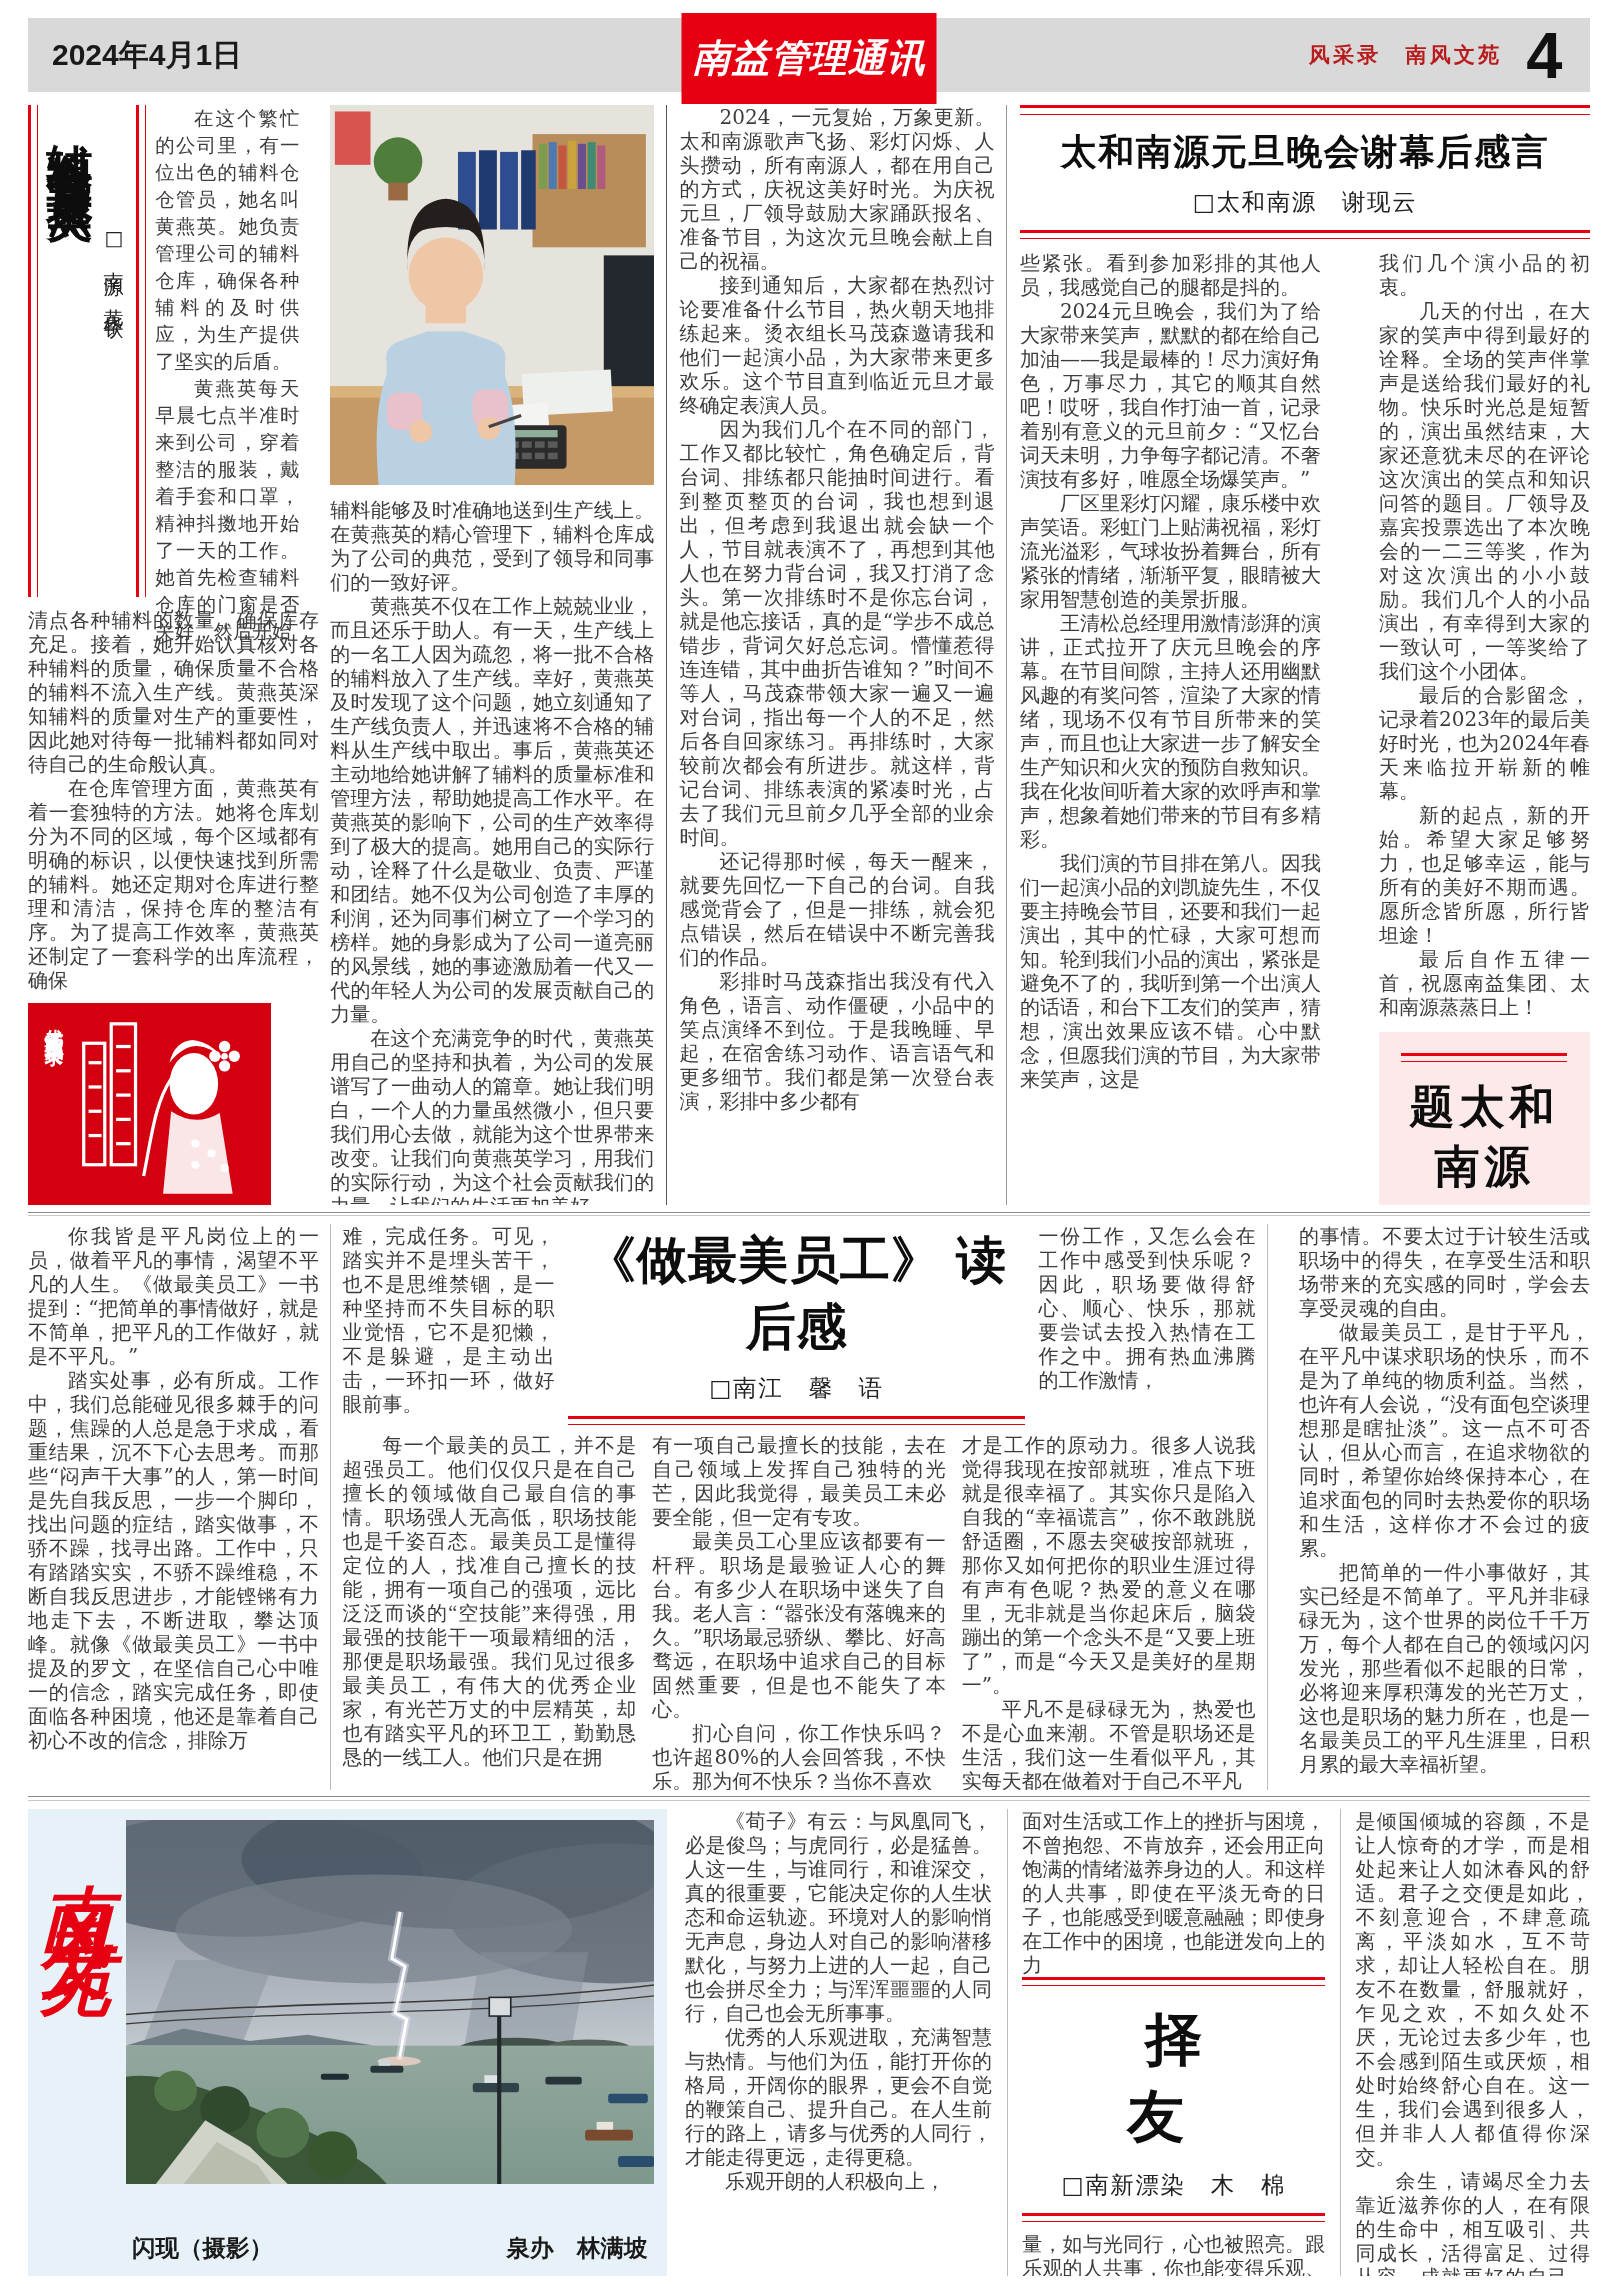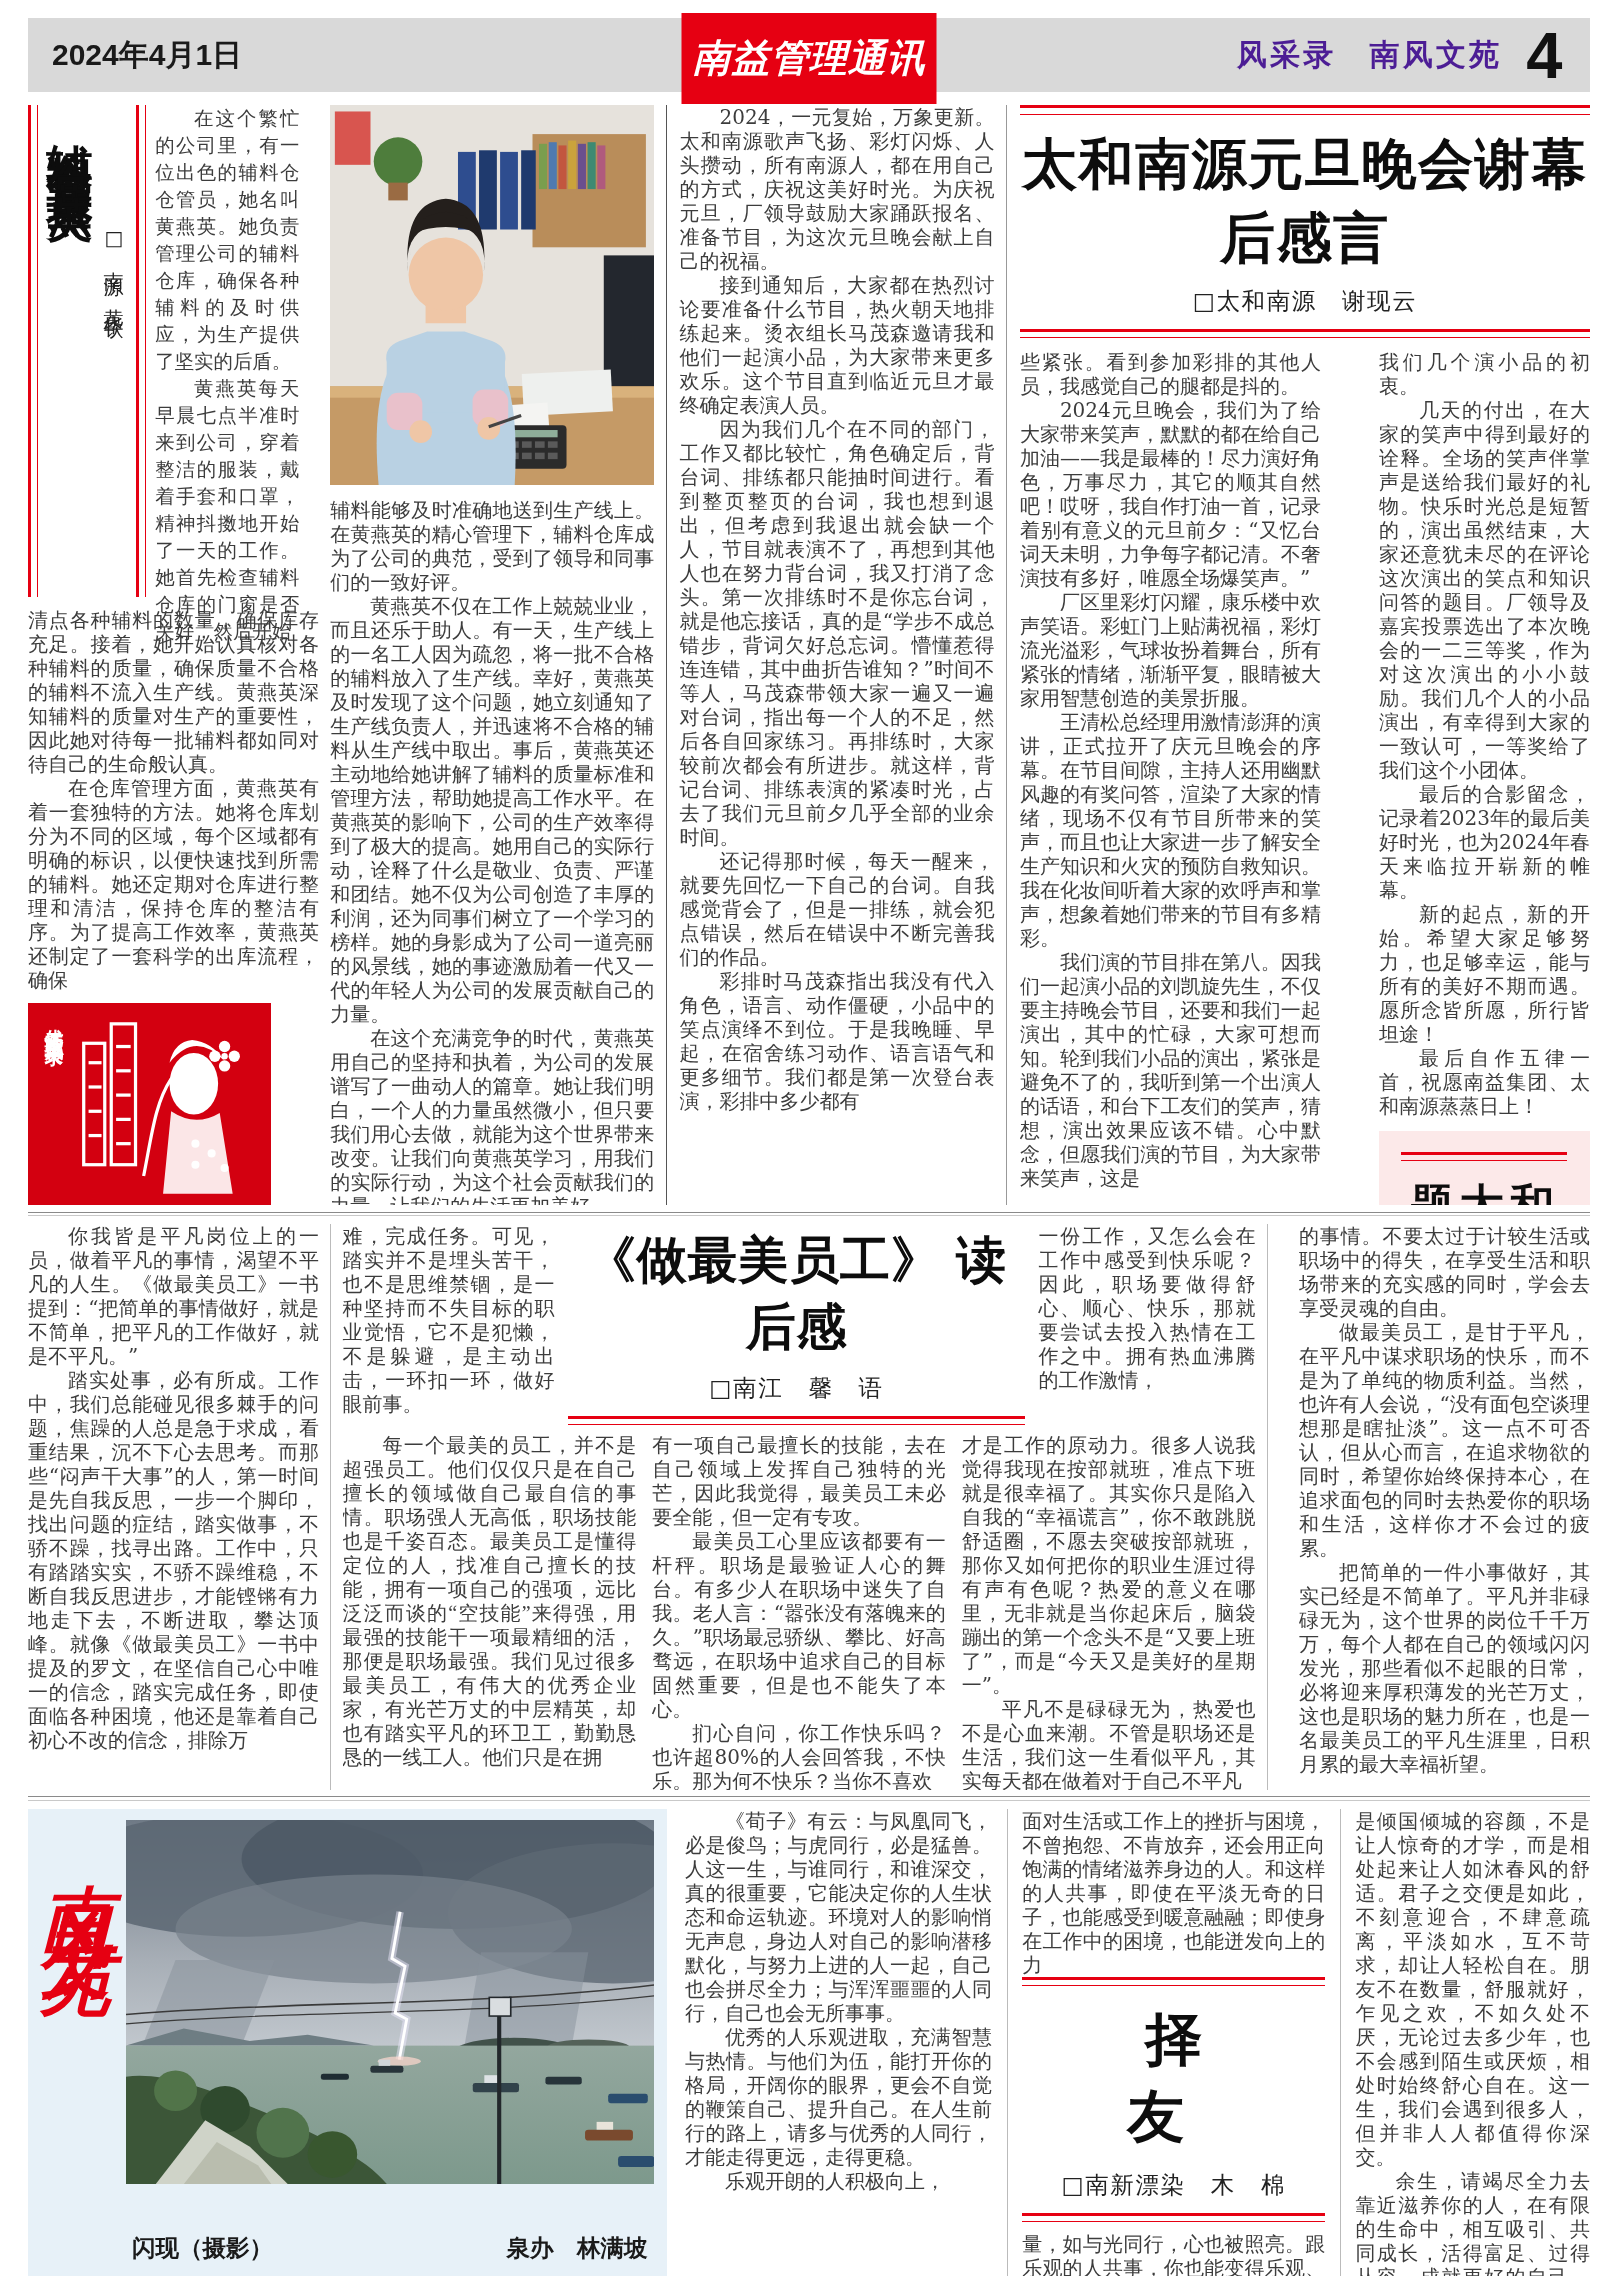--- a/index.html
+++ b/index.html
@@ -8,21 +8,21 @@
   
   .header{position:relative;margin:18px 28px 0;height:74px;background:#d9d9d9;
           display:flex;align-items:center;justify-content:space-between;}
   .hdr-date{font-size:30px;font-weight:bold;color:#1a1a1a;padding-left:24px;
             font-family:"Liberation Sans","DejaVu Sans",sans-serif;}
   .masthead{position:absolute;left:50%;top:-4.9px;transform:translateX(-50%);
             width:255px;height:91px;background:#e60012;color:#fff;display:flex;
             align-items:center;justify-content:center;font-size:38px;font-weight:900;
             font-style:italic;letter-spacing:0.8px;z-index:2;}
   .hdr-right{display:flex;align-items:center;gap:24px;padding-right:27.5px;}
-  .hdr-section{font-size:30px;font-weight:bold;letter-spacing:3.2px;color:#4c1d95;}
+  .hdr-section{font-size:21px;font-weight:bold;letter-spacing:3.2px;color:#b91c1c;}
   .hdr-page{font-size:65px;line-height:65px;font-weight:bold;color:#111;
             font-family:"Liberation Sans","DejaVu Sans",sans-serif;}
   
   .band{margin:0 28px;display:flex;overflow:hidden;}
   .divider{margin:6.5px 28px;height:2.4px;border-top:0.8px solid #8a8a8a;border-bottom:0.8px solid #c9c9c9;}
   .news p{margin:0;font-size:20px;line-height:24px;text-align:justify;text-indent:2em;color:#3c3c3c;}
   .news p.cont{text-indent:0;}
   .hr-red{height:5.7px;border-top:3.2px solid #e60012;border-bottom:1.6px solid #e60012;}
   .vr-red{width:5.7px;border-left:3.2px solid #e60012;border-right:1.6px solid #e60012;flex:none;}
   .headline{font-family:"Liberation Sans","DejaVu Sans",sans-serif;color:#0d0d0d;}
@@ -39,21 +39,21 @@
   .stamp{margin-top:auto;width:243px;height:202px;background:#d30010;flex:none;
          display:flex;padding:11.3px 8px 11.3px 13px;box-sizing:border-box;}
   .stamp-label{writing-mode:vertical-rl;color:#fff;font-size:18.6px;font-weight:bold;
                letter-spacing:2.4px;margin-right:6.5px;}
   .tb-col2{width:324px;flex:none;padding-left:11.3px;overflow:hidden;}
   .photo1{width:100%;height:380px;margin-bottom:13px;background:#e4e0da;}
   .tb-col3{width:315px;flex:none;border-left:0.8px solid #555;padding-left:13px;margin-left:11.3px;overflow:hidden;}
   .tb-col45{flex:1;border-left:0.8px solid #999;margin-left:11.3px;padding-left:13px;
             display:flex;flex-direction:column;overflow:hidden;}
   .a2-head{flex:none;}
-  .a2-title{font-size:55px;font-weight:bold;text-align:center;margin:13px 0 9.7px;letter-spacing:1.6px;}
+  .a2-title{font-size:36px;font-weight:bold;text-align:center;margin:13px 0 9.7px;letter-spacing:1.6px;}
   .byline{font-size:23.5px;text-align:center;color:#222;margin-bottom:11.3px;letter-spacing:1.6px;}
   .a2-cols{display:flex;flex:1;margin-top:11.3px;overflow:hidden;gap:40px;}
   .a2-col4{width:301px;flex:none;}
   .a2-col5{flex:1;margin-left:18px;display:flex;flex-direction:column;overflow:hidden;}
   
   .poem-box{margin-top:13px;background:#fce9e9;padding:21px 22.6px 16px;box-sizing:border-box;}
   .poem-title{font-size:45px;font-weight:bold;text-align:center;margin:14.6px 0 11.3px;letter-spacing:4.9px;}
   .poem-byline{font-size:22px;text-align:center;color:#222;margin-bottom:13px;letter-spacing:1.6px;}
   
   .band-mid{margin-top:8px;height:566px;}

